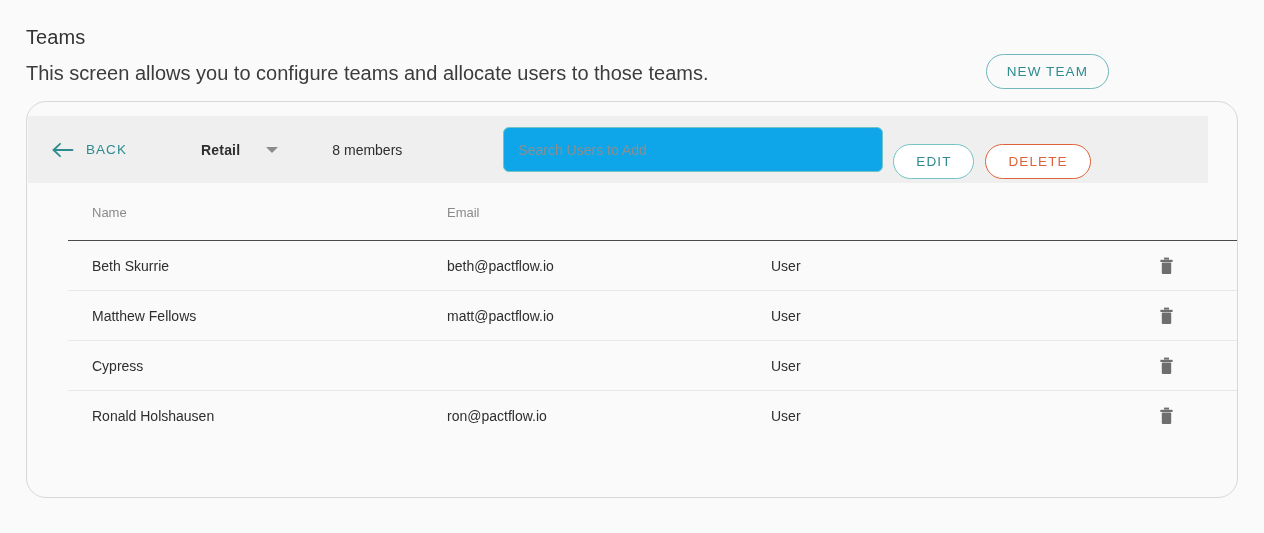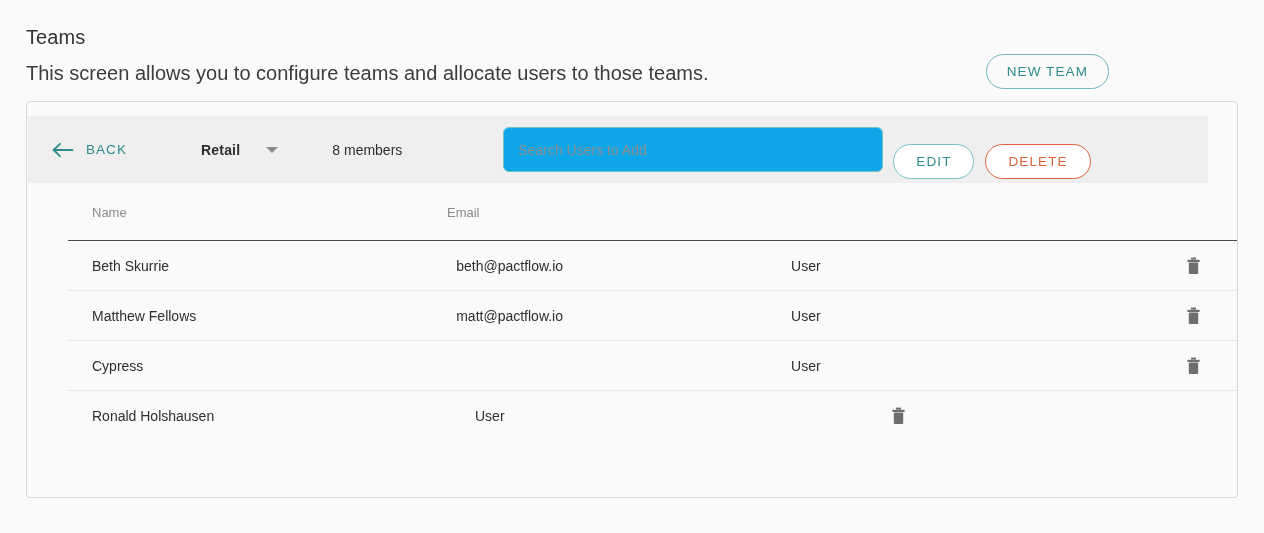--- a/index.html
+++ b/index.html
@@ -65,21 +65,21 @@
 
   
   .card {
     position: absolute;
     left: 26px;
     top: 101px;
     width: 1212px;
     height: 397px;
     box-sizing: border-box;
     border: 1px solid #d8d8d8;
-    border-radius: 4px;
+    border-radius: 20px;
     background: #fafafa;
     overflow: hidden;
   }
 
   
   .toolbar {
     position: absolute;
     left: 1px;
     top: 14px;
     width: 1180px;
@@ -190,21 +190,20 @@
   }
   .thead .th {
     font-size: 13px;
     color: #8a8a8a;
   }
   .row {
     display: flex;
     align-items: center;
     height: 49px;
     border-bottom: 1px solid #e8e8e8;
-    gap: 28px;
   }
   .row:last-child { border-bottom: none; }
   .col-name  { width: 379px; box-sizing: border-box; padding-left: 24px; }
   .col-email { width: 324px; }
   .col-type  { width: 337px; }
   .col-action{ width: 117px; display: flex; justify-content: center; }
   .cell {
     font-size: 14px;
     color: #2e2e2e;
   }
@@ -315,20 +314,21 @@
               <rect x="5" y="0.6" width="5" height="2" fill="#6e6e6e"></rect>
               <rect x="1.4" y="2.8" width="12.2" height="2.2" fill="#6e6e6e"></rect>
               <rect x="2.8" y="5.6" width="9.4" height="11.4" rx="1" fill="#6e6e6e"></rect>
             </svg>
           </button>
         </div>
       </div>
 
       <div class="row">
         <div class="cell col-name">Ronald Holshausen</div>
+        <div class="cell col-email">ron@pactflow.io</div>
         <div class="cell col-type">User</div>
         <div class="col-action">
           <button class="trash-button">
             <svg class="trash-icon" width="15" height="18" viewBox="0 0 15 18">
               <rect x="5" y="0.6" width="5" height="2" fill="#6e6e6e"></rect>
               <rect x="1.4" y="2.8" width="12.2" height="2.2" fill="#6e6e6e"></rect>
               <rect x="2.8" y="5.6" width="9.4" height="11.4" rx="1" fill="#6e6e6e"></rect>
             </svg>
           </button>
         </div>

